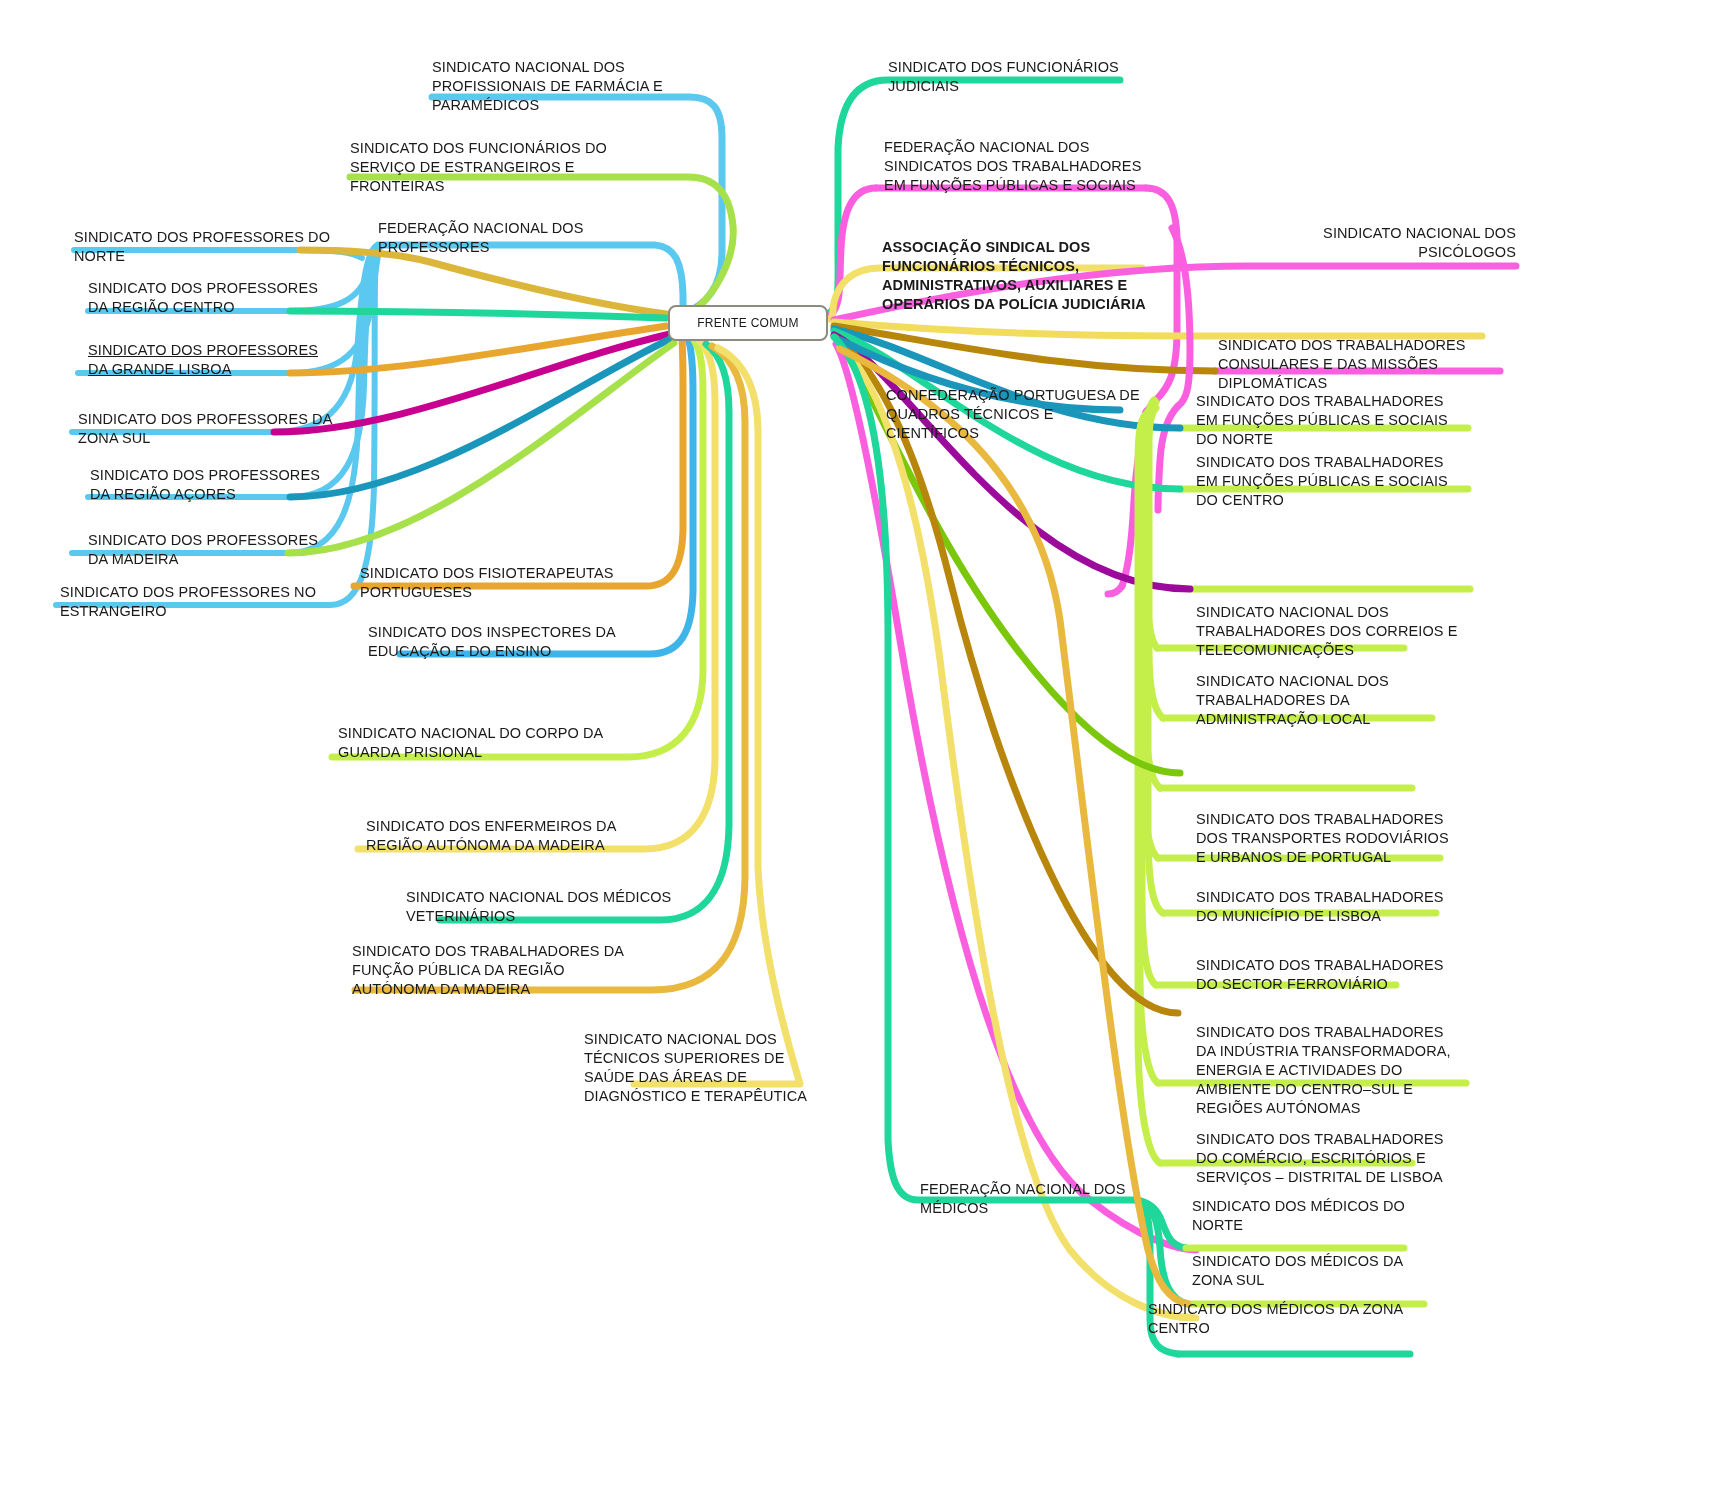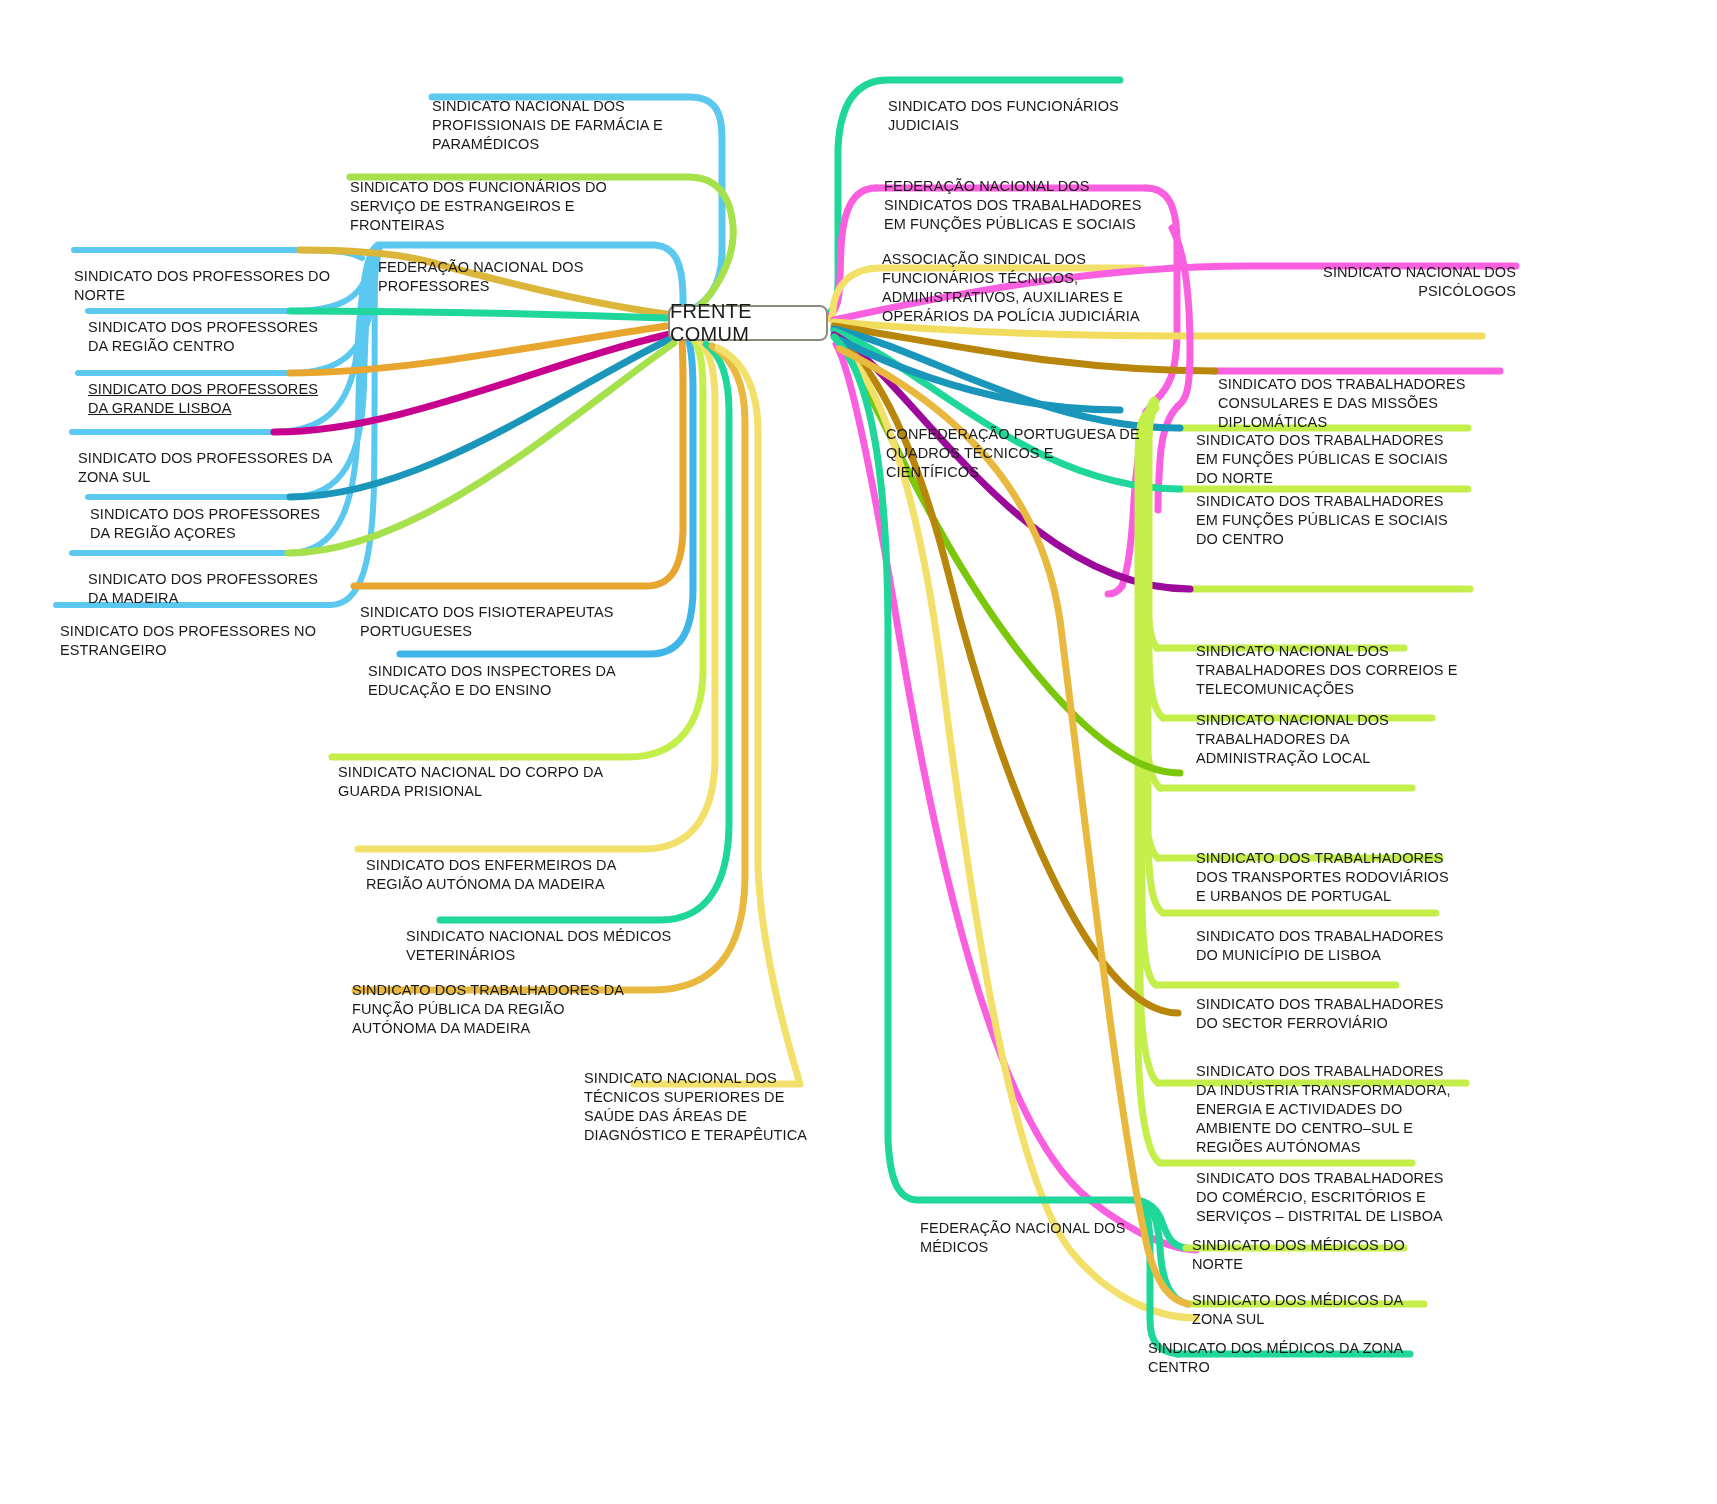--- a/index.html
+++ b/index.html
@@ -25,42 +25,41 @@
     height: 1504px;
   }
   .node-label {
     position: absolute;
     font-size: 14.5px;
     line-height: 19px;
     color: #1a1a1a;
     letter-spacing: 0.1px;
     white-space: pre-line;
     text-transform: uppercase;
-    margin-top: 39px;
   }
   .node-label.right-align {
     text-align: right;
   }
   #root-node {
     position: absolute;
     left: 668px;
     top: 305px;
     width: 160px;
     height: 36px;
     border: 2px solid #8c8c7e;
     border-radius: 8px;
     background: #ffffff;
     display: flex;
     align-items: center;
     justify-content: center;
     box-sizing: border-box;
     z-index: 20;
   }
   #root-node span {
-    font-size: 20px;
+    font-size: 12px;
     color: #1a1a1a;
     letter-spacing: 0.3px;
   }
 </style>
 </head>
 <body>
 
 <div id="canvas">
 
   <svg id="wires" viewBox="0 0 1717 1504" xmlns="http://www.w3.org/2000/svg">
@@ -188,21 +187,21 @@
   <div class="node-label" style="left:360px; top:564px; width:282px;">SINDICATO DOS FISIOTERAPEUTAS PORTUGUESES</div>
   <div class="node-label" style="left:368px; top:623px; width:275px;">SINDICATO DOS INSPECTORES DA EDUCAÇÃO E DO ENSINO</div>
   <div class="node-label" style="left:338px; top:724px; width:282px;">SINDICATO NACIONAL DO CORPO DA GUARDA PRISIONAL</div>
   <div class="node-label" style="left:366px; top:817px; width:275px;">SINDICATO DOS ENFERMEIROS DA REGIÃO AUTÓNOMA DA MADEIRA</div>
   <div class="node-label" style="left:406px; top:888px; width:268px;">SINDICATO NACIONAL DOS MÉDICOS VETERINÁRIOS</div>
   <div class="node-label" style="left:352px; top:942px; width:288px;">SINDICATO DOS TRABALHADORES DA FUNÇÃO PÚBLICA DA REGIÃO AUTÓNOMA DA MADEIRA</div>
   <div class="node-label" style="left:584px; top:1030px; width:232px;">SINDICATO NACIONAL DOS TÉCNICOS SUPERIORES DE SAÚDE DAS ÁREAS DE DIAGNÓSTICO E TERAPÊUTICA</div>
 
   <div class="node-label" style="left:888px; top:58px; width:290px;">SINDICATO DOS FUNCIONÁRIOS JUDICIAIS</div>
   <div class="node-label" style="left:884px; top:138px; width:272px;">FEDERAÇÃO NACIONAL DOS SINDICATOS DOS TRABALHADORES EM FUNÇÕES PÚBLICAS E SOCIAIS</div>
-  <div class="node-label" style="left:882px; top:211px; width:268px;">ASSOCIAÇÃO SINDICAL DOS FUNCIONÁRIOS TÉCNICOS, ADMINISTRATIVOS, AUXILIARES E OPERÁRIOS DA POLÍCIA JUDICIÁRIA</div>
+  <div class="node-label" style="left:882px; top:238px; width:268px;font-weight:bold;">ASSOCIAÇÃO SINDICAL DOS FUNCIONÁRIOS TÉCNICOS, ADMINISTRATIVOS, AUXILIARES E OPERÁRIOS DA POLÍCIA JUDICIÁRIA</div>
   <div class="node-label right-align" style="left:1240px; top:224px; width:276px;">SINDICATO NACIONAL DOS PSICÓLOGOS</div>
   <div class="node-label" style="left:1218px; top:336px; width:285px;">SINDICATO DOS TRABALHADORES CONSULARES E DAS MISSÕES DIPLOMÁTICAS</div>
   <div class="node-label" style="left:1196px; top:392px; width:272px;">SINDICATO DOS TRABALHADORES EM FUNÇÕES PÚBLICAS E SOCIAIS DO NORTE</div>
   <div class="node-label" style="left:1196px; top:453px; width:272px;">SINDICATO DOS TRABALHADORES EM FUNÇÕES PÚBLICAS E SOCIAIS DO CENTRO</div>
   <div class="node-label" style="left:1196px; top:603px; width:262px;">SINDICATO NACIONAL DOS TRABALHADORES DOS CORREIOS E TELECOMUNICAÇÕES</div>
   <div class="node-label" style="left:1196px; top:672px; width:268px;">SINDICATO NACIONAL DOS TRABALHADORES DA ADMINISTRAÇÃO LOCAL</div>
   <div class="node-label" style="left:1196px; top:810px; width:262px;">SINDICATO DOS TRABALHADORES DOS TRANSPORTES RODOVIÁRIOS E URBANOS DE PORTUGAL</div>
   <div class="node-label" style="left:1196px; top:888px; width:268px;">SINDICATO DOS TRABALHADORES DO MUNICÍPIO DE LISBOA</div>
   <div class="node-label" style="left:1196px; top:956px; width:262px;">SINDICATO DOS TRABALHADORES DO SECTOR FERROVIÁRIO</div>
   <div class="node-label" style="left:1196px; top:1130px; width:262px;">SINDICATO DOS TRABALHADORES DO COMÉRCIO, ESCRITÓRIOS E SERVIÇOS – DISTRITAL DE LISBOA</div>

